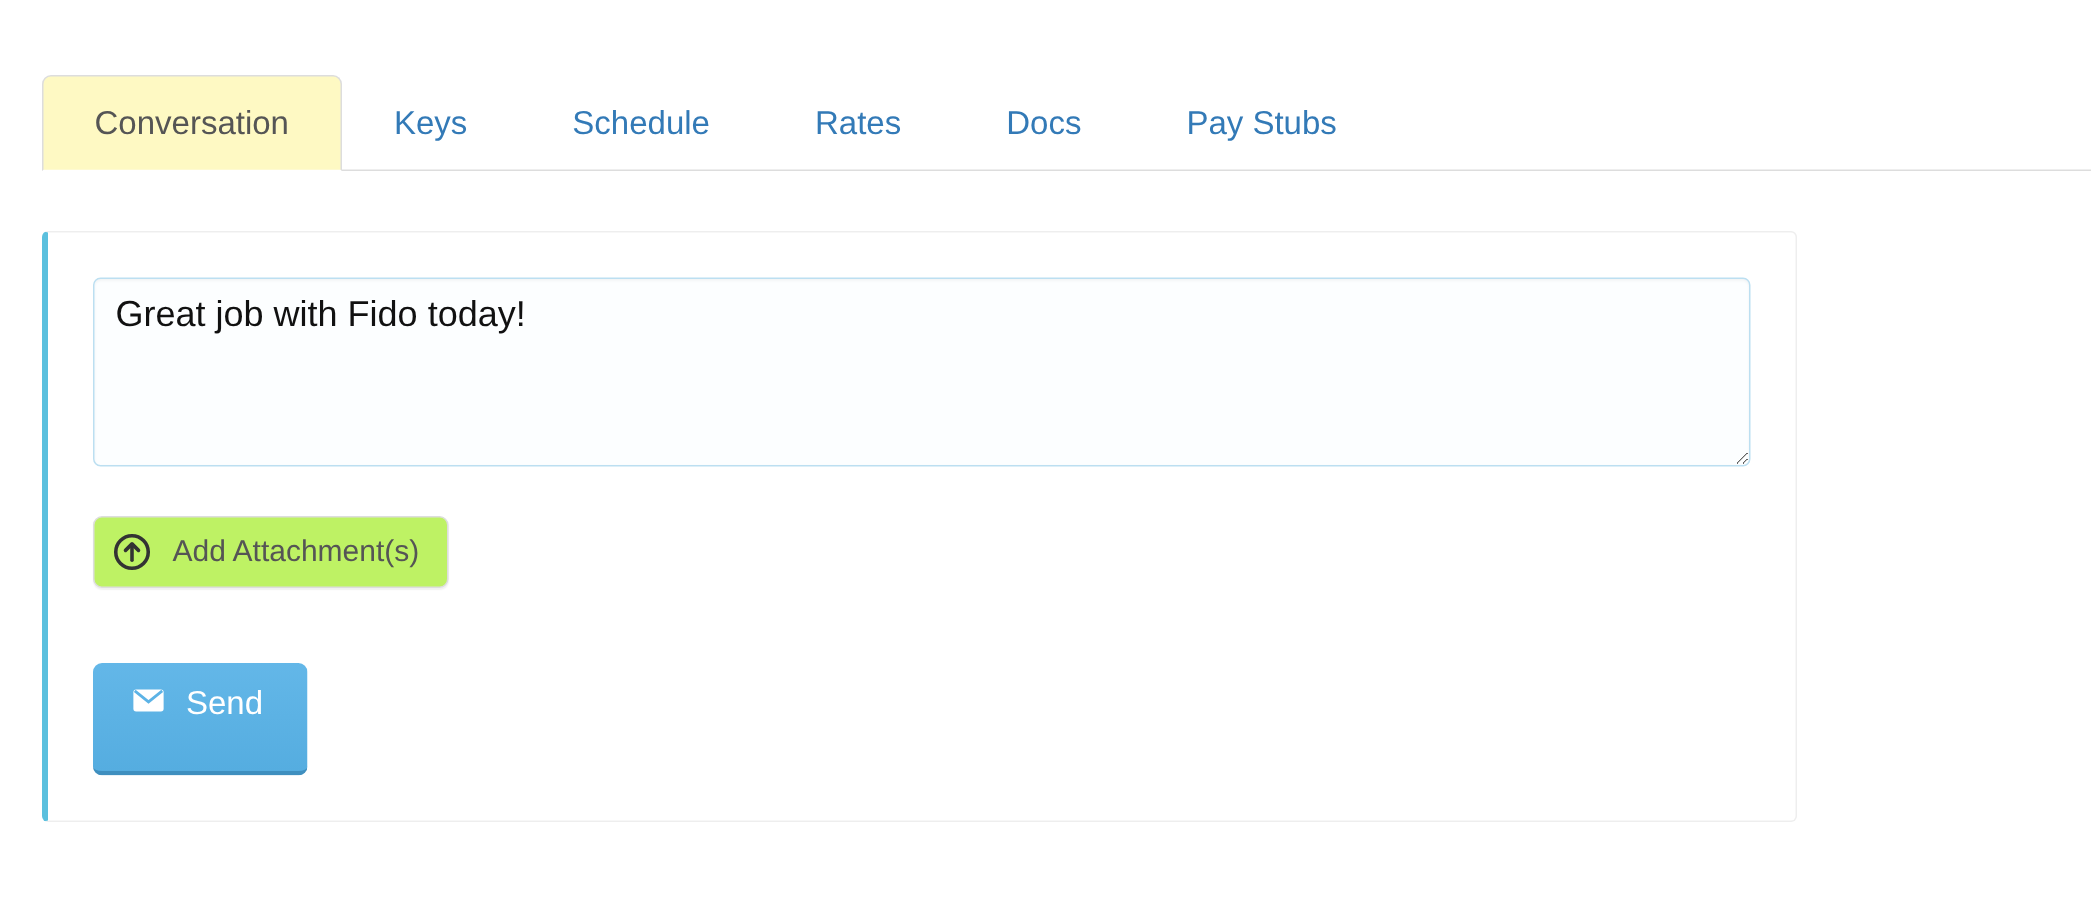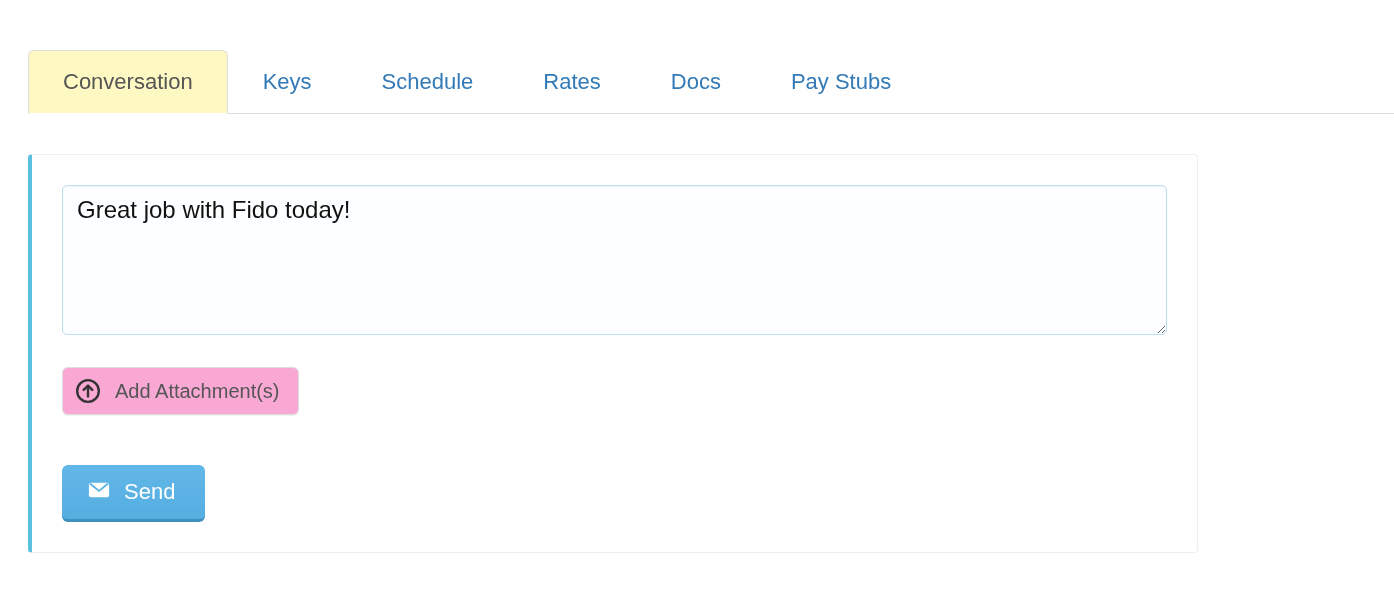--- a/index.html
+++ b/index.html
@@ -41,40 +41,40 @@
   .panel {
     margin-top: 40px;
     width: 1170px;
     border: 1px solid #eee;
     border-left: 4px solid #5bc0de;
     border-radius: 4px;
     padding: 30px 30px 30px 30px;
   }
   .message-textarea {
     width: 100%;
-    height: 150px;
+    height: 126px;
     border: 1px solid #bcdff1;
     background: #fcfeff;
     border-radius: 5px;
     box-shadow: inset 0 1px 2px rgba(0,0,0,0.05);
     outline: none;
     font-size: 24px;
     font-family: "Helvetica Neue", Helvetica, Arial, sans-serif;
     color: #111;
     padding: 10px 14px;
     resize: both;
   }
   .attach-wrap {
     margin-top: 28px;
   }
   .attach-btn {
     display: inline-flex;
     align-items: center;
     gap: 14px;
-    background: #f9a8d4;
+    background: #bef264;
     border: 1px solid #ddd;
     border-radius: 6px;
     padding: 10px 18px 10px 12px;
     font-size: 20px;
     color: #555;
     cursor: pointer;
     box-shadow: 0 1px 1px rgba(0,0,0,0.06);
   }
   .attach-btn svg { display:block; }
   .send-row {
@@ -84,21 +84,21 @@
     display: inline-flex;
     align-items: center;
     gap: 14px;
     background: #5cb3e6;
     background: linear-gradient(#63b7e8,#55ade0);
     border: none;
     border-bottom: 3px solid #3f8fbf;
     border-radius: 6px;
     color: #fff;
     font-size: 22px;
-    padding: 14px 30px 14px 26px;
+    padding: 14px 30px 32px 26px;
     cursor: pointer;
   }
 </style>
 </head>
 <body>
 
 <div class="container">
   <ul class="tabs">
     <li class="tab active">Conversation</li>
     <li class="tab">Keys</li>

